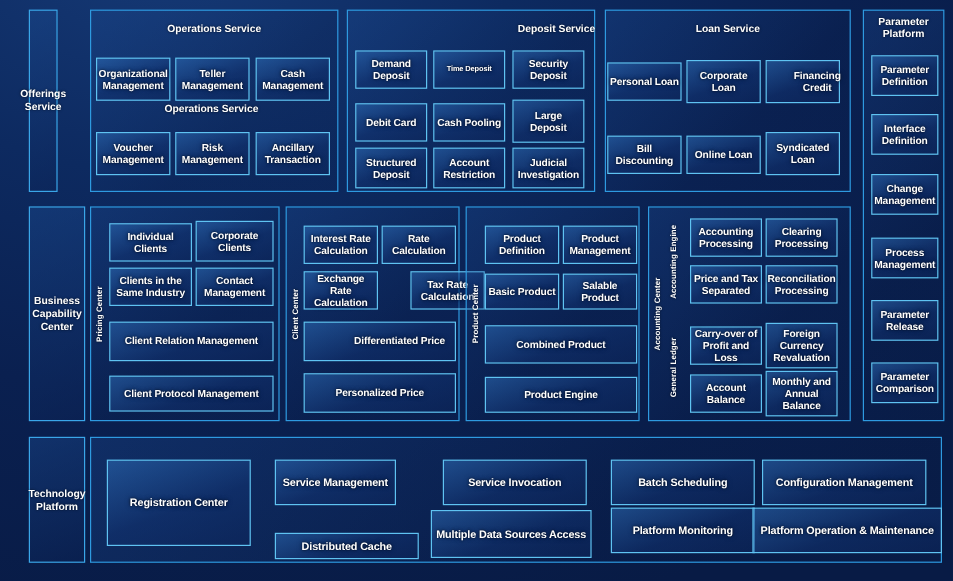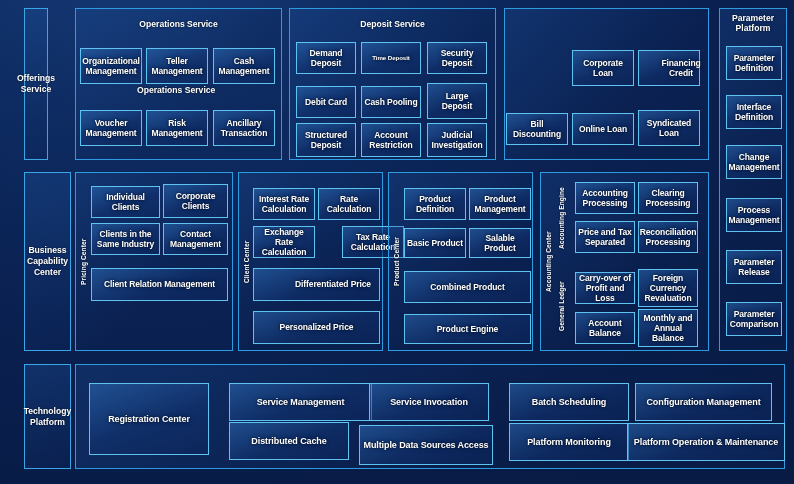--- a/index.html
+++ b/index.html
@@ -99,42 +99,44 @@
   <div class="floating-label" style="left:137px;top:85px;">Operations Service</div>
 
   <div class="cell" style="left:80px;top:110px;width:62px;height:36px;">Voucher
 Management</div>
   <div class="cell" style="left:146px;top:110px;width:62px;height:36px;">Risk
 Management</div>
   <div class="cell" style="left:213px;top:110px;width:62px;height:36px;">Ancillary
 Transaction</div>
 
   <div class="panel" style="left:289px;top:8px;width:207px;height:152px;"></div>
-  <div class="group-title" style="left:289px;top:19px;width:207px;">Deposit Service</div>
+  <div class="group-title" style="left:289px;top:19px;width:207px;text-align:right;">Deposit Service</div>
 
   <div class="cell" style="left:296px;top:42px;width:60px;height:32px;">Demand
 Deposit</div>
   <div class="cell sm" style="left:361px;top:42px;width:60px;height:32px;">Time Deposit</div>
   <div class="cell" style="left:427px;top:42px;width:60px;height:32px;">Security
 Deposit</div>
 
   <div class="cell" style="left:296px;top:86px;width:60px;height:32px;">Debit Card</div>
   <div class="cell" style="left:361px;top:86px;width:60px;height:32px;">Cash Pooling</div>
   <div class="cell" style="left:427px;top:83px;width:60px;height:36px;">Large
 Deposit</div>
 
   <div class="cell" style="left:296px;top:123px;width:60px;height:34px;">Structured
 Deposit</div>
   <div class="cell" style="left:361px;top:123px;width:60px;height:34px;">Account
 Restriction</div>
   <div class="cell" style="left:427px;top:123px;width:60px;height:34px;">Judicial
 Investigation</div>
 
   <div class="panel" style="left:504px;top:8px;width:205px;height:152px;"></div>
-
+  <div class="group-title" style="left:504px;top:19px;width:205px;">Loan Service</div>
+
+  <div class="cell" style="left:506px;top:52px;width:62px;height:32px;">Personal Loan</div>
   <div class="cell" style="left:572px;top:50px;width:62px;height:36px;">Corporate
 Loan</div>
   <div class="cell" style="left:638px;top:50px;width:62px;height:36px;padding-left:25px;">Financing
 Credit</div>
 
   <div class="cell" style="left:506px;top:113px;width:62px;height:32px;">Bill Discounting</div>
   <div class="cell" style="left:572px;top:113px;width:62px;height:32px;">Online Loan</div>
   <div class="cell" style="left:638px;top:110px;width:62px;height:36px;">Syndicated
 Loan</div>
 
@@ -142,20 +144,21 @@
   <div class="sidelabel" style="left:78px;top:172px;width:11px;height:179px;">Pricing Center</div>
 
   <div class="cell" style="left:91px;top:186px;width:69px;height:32px;">Individual Clients</div>
   <div class="cell" style="left:163px;top:184px;width:65px;height:34px;">Corporate
 Clients</div>
   <div class="cell" style="left:91px;top:223px;width:69px;height:32px;">Clients in the
 Same Industry</div>
   <div class="cell" style="left:163px;top:223px;width:65px;height:32px;">Contact
 Management</div>
   <div class="cell" style="left:91px;top:268px;width:137px;height:33px;">Client Relation Management</div>
+  <div class="cell" style="left:91px;top:313px;width:137px;height:30px;">Client Protocol Management</div>
 
   <div class="panel" style="left:238px;top:172px;width:145px;height:179px;"></div>
   <div class="sidelabel" style="left:241px;top:172px;width:11px;height:179px;">Client Center</div>
 
   <div class="cell" style="left:253px;top:188px;width:62px;height:32px;">Interest Rate
 Calculation</div>
   <div class="cell" style="left:318px;top:188px;width:62px;height:32px;">Rate
 Calculation</div>
   <div class="cell" style="left:253px;top:226px;width:62px;height:32px;">Exchange Rate
 Calculation</div>
@@ -197,26 +200,26 @@
   <div class="cell" style="left:575px;top:312px;width:60px;height:32px;">Account
 Balance</div>
   <div class="cell" style="left:638px;top:309px;width:60px;height:38px;">Monthly and
 Annual
 Balance</div>
 
   <div class="panel" style="left:75px;top:364px;width:710px;height:105px;"></div>
 
   <div class="cell big" style="left:89px;top:383px;width:120px;height:72px;">Registration Center</div>
 
-  <div class="cell big" style="left:229px;top:383px;width:143px;height:38px;">Service Management</div>
+  <div class="cell big" style="left:229px;top:383px;width:101px;height:38px;">Service Management</div>
   <div class="cell big" style="left:369px;top:383px;width:120px;height:38px;">Service Invocation</div>
   <div class="cell big" style="left:509px;top:383px;width:120px;height:38px;">Batch Scheduling</div>
   <div class="cell big" style="left:635px;top:383px;width:137px;height:38px;">Configuration Management</div>
 
-  <div class="cell big" style="left:229px;top:422px;width:120px;height:38px;">Distributed Cache</div>
+  <div class="cell big" style="left:229px;top:444px;width:120px;height:22px;">Distributed Cache</div>
   <div class="cell big" style="left:359px;top:425px;width:134px;height:40px;">Multiple Data Sources Access</div>
   <div class="cell big" style="left:509px;top:423px;width:120px;height:38px;">Platform Monitoring</div>
   <div class="cell big" style="left:627px;top:423px;width:158px;height:38px;">Platform Operation &amp; Maintenance</div>
 
   <div class="panel" style="left:719px;top:8px;width:68px;height:343px;"></div>
   <div class="group-title" style="left:719px;top:13px;width:68px;">Parameter
 Platform</div>
 
   <div class="cell" style="left:726px;top:46px;width:56px;height:34px;">Parameter
 Definition</div>

